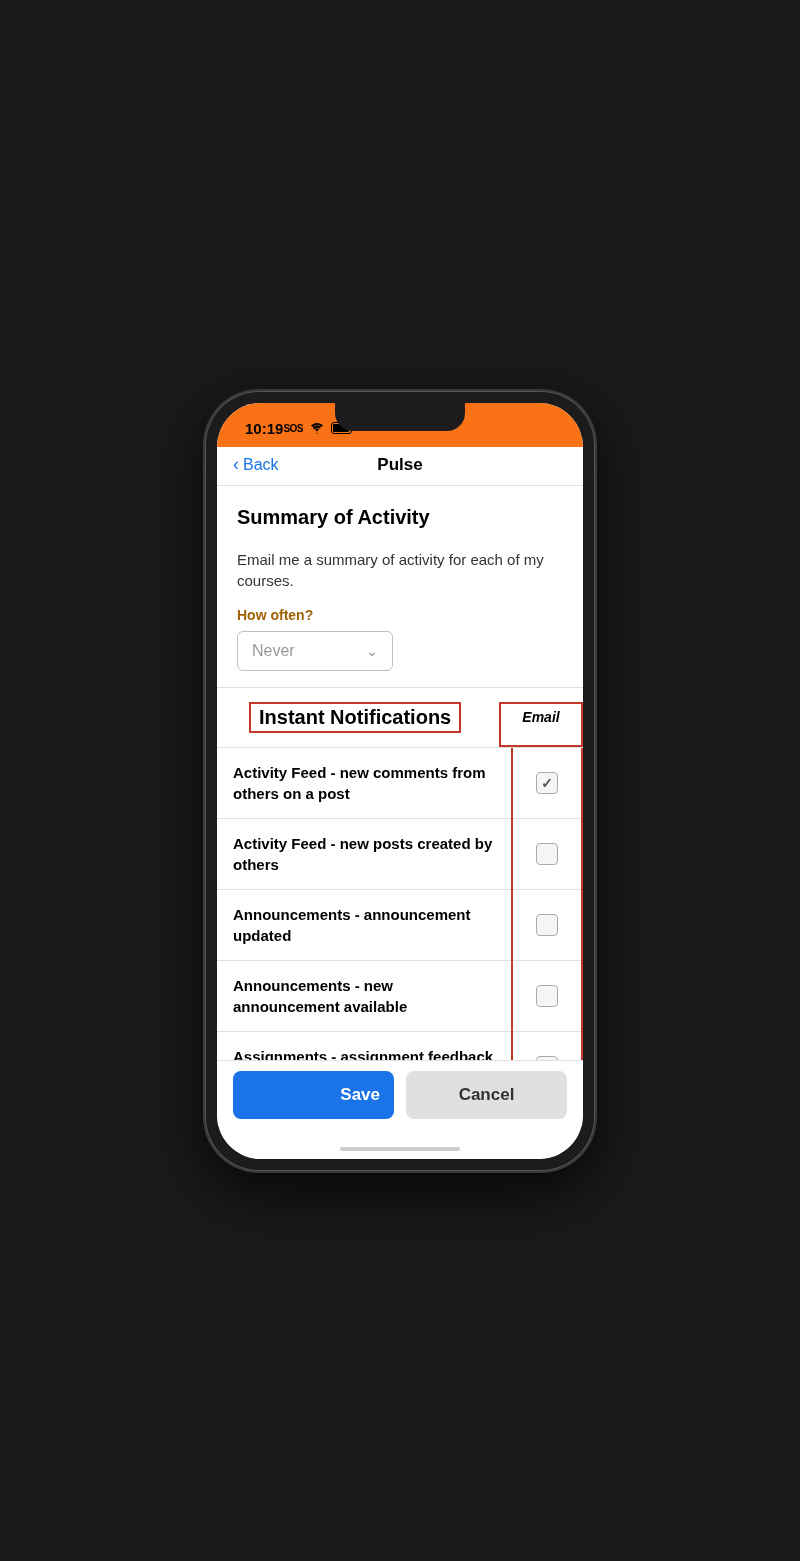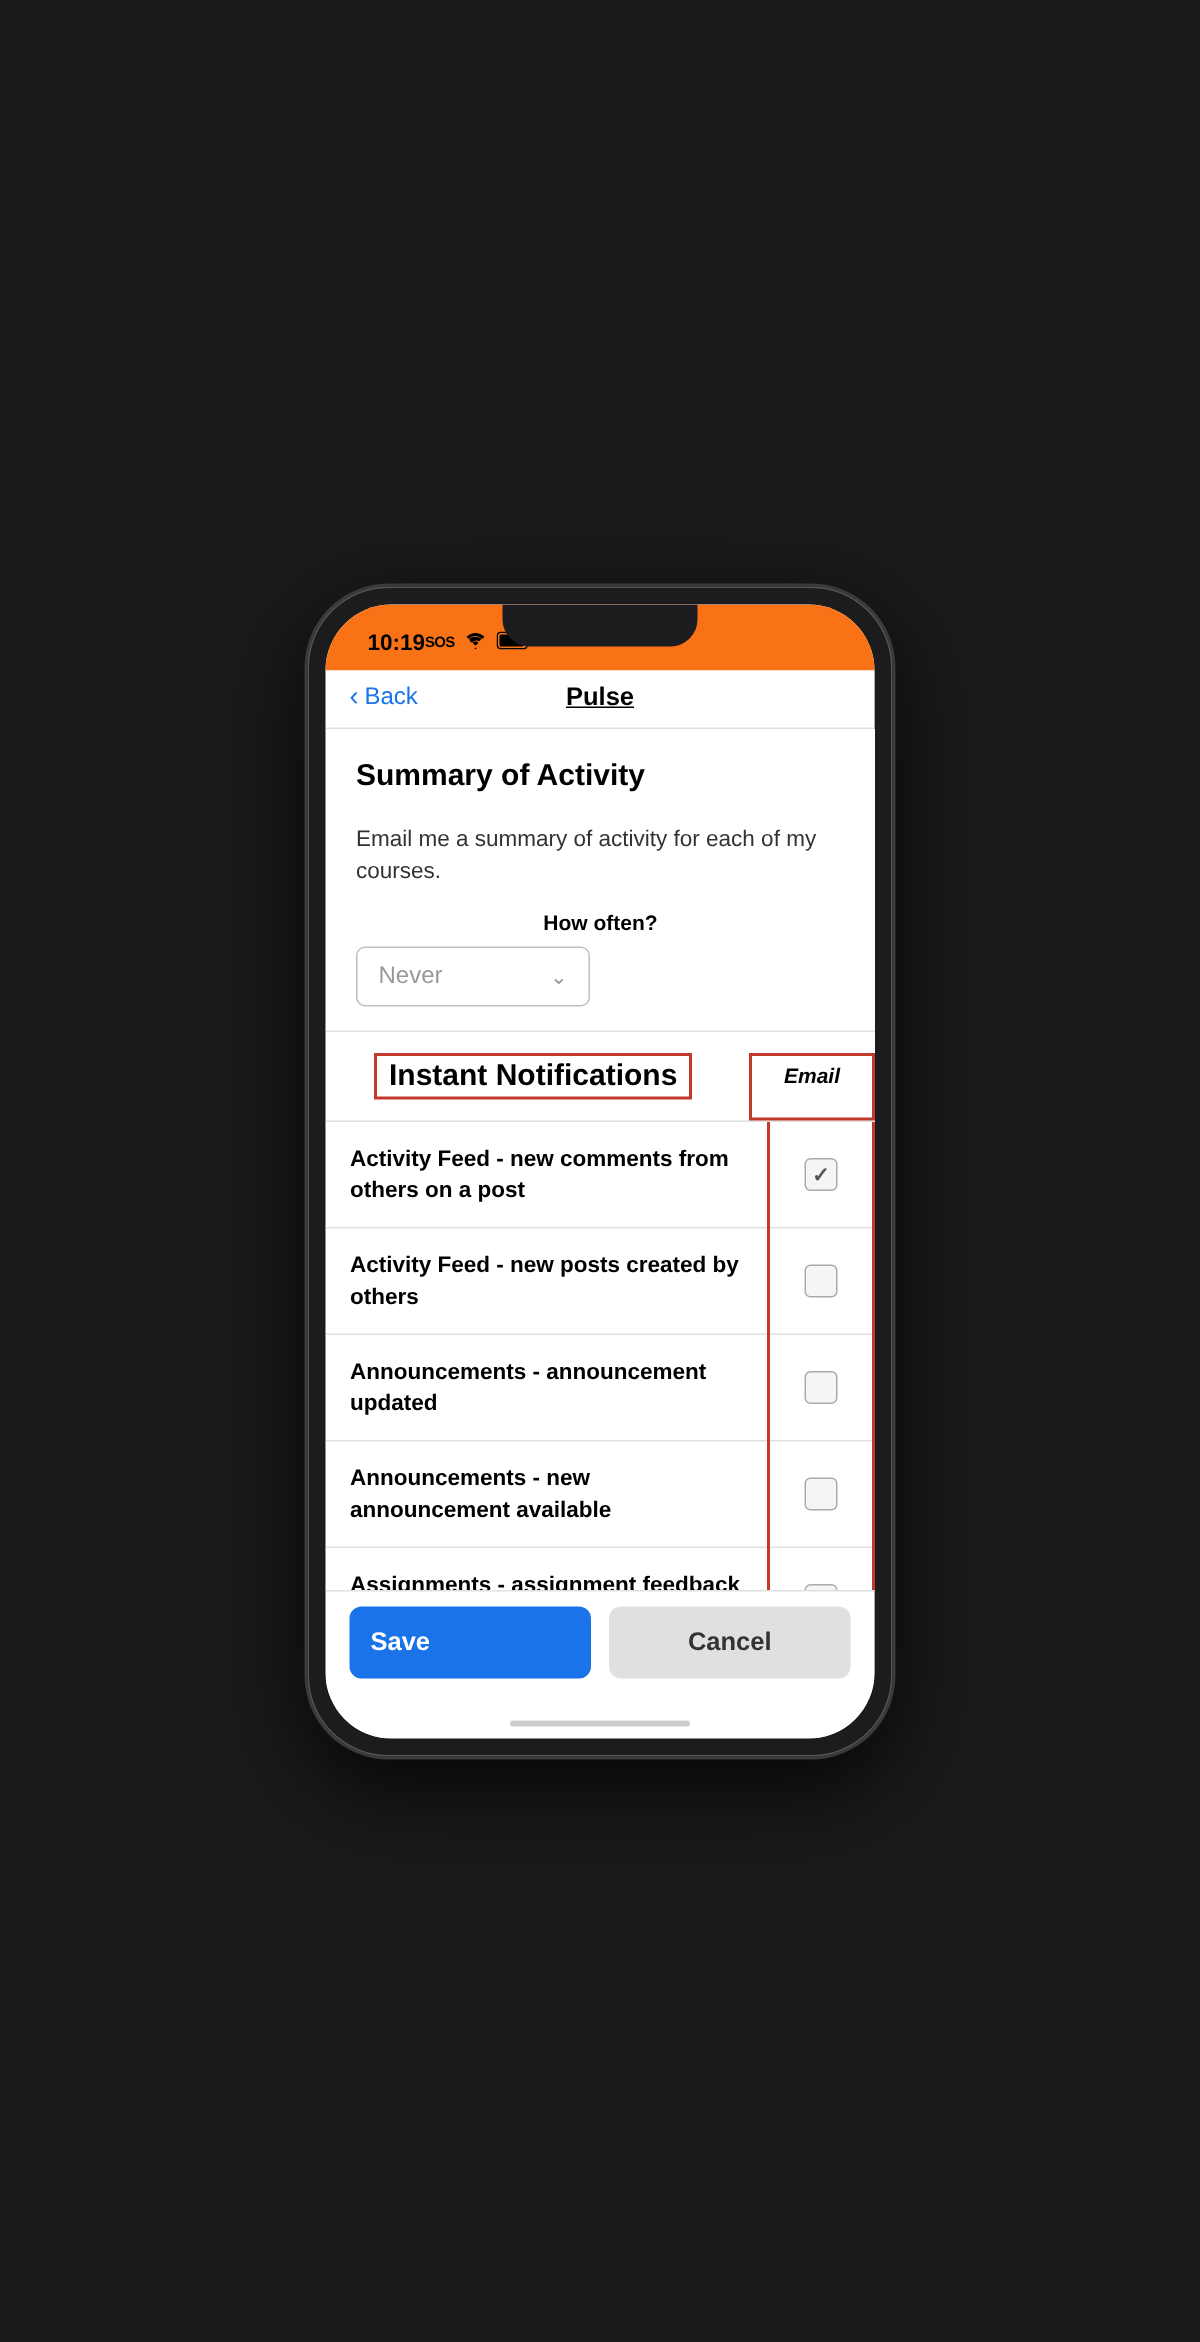--- a/index.html
+++ b/index.html
@@ -106,21 +106,20 @@
     .nav-back-chevron {
       font-size: 18px;
       font-weight: 300;
       color: #1a73e8;
     }
 
     .nav-title {
       font-size: 17px;
       font-weight: 600;
       color: #000;
-      text-decoration: underline;
     }
 
     
     .content-scroll {
       flex: 1;
       overflow-y: auto;
       background: #fff;
     }
 
     .content-scroll::-webkit-scrollbar { display: none; }
@@ -141,23 +140,22 @@
     .summary-desc {
       font-size: 15px;
       color: #333;
       line-height: 1.4;
       margin-bottom: 16px;
     }
 
     .how-often-label {
       font-size: 14px;
       font-weight: 600;
-      color: #000000;
+      color: #a16207;
       margin-bottom: 8px;
-      text-align: center;
     }
 
     .dropdown-select {
       border: 1px solid #c0c0c0;
       border-radius: 6px;
       padding: 10px 14px;
       display: flex;
       align-items: center;
       justify-content: space-between;
       width: 156px;
@@ -300,21 +298,21 @@
     .btn-save {
       flex: 1;
       padding: 14px;
       background: #1a73e8;
       color: #fff;
       font-size: 17px;
       font-weight: 600;
       border: none;
       border-radius: 8px;
       cursor: pointer;
-      text-align: left;
+      text-align: right;
     }
 
     .btn-cancel {
       flex: 1;
       padding: 14px;
       background: #e0e0e0;
       color: #333;
       font-size: 17px;
       font-weight: 600;
       border: none;

